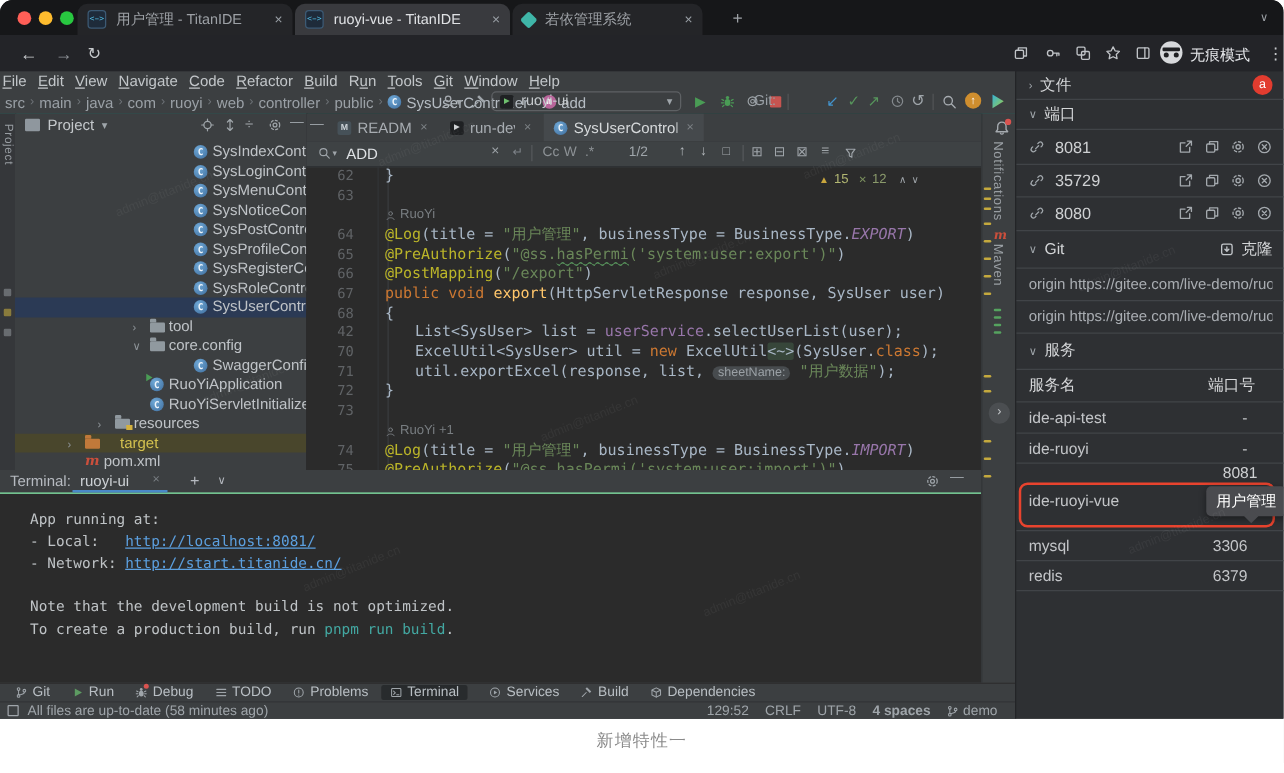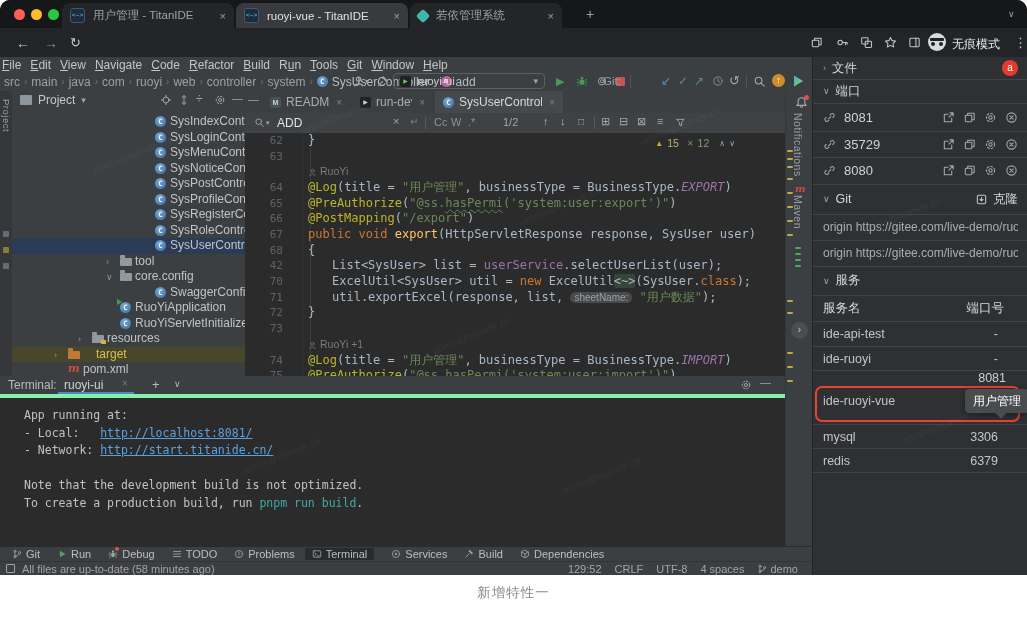--- a/index.html
+++ b/index.html
@@ -50,21 +50,21 @@
   .lnum{position:absolute;left:0;width:38px;text-align:right;color:#606366;font-size:11px}
   .tok-pl{color:#a9b7c6}.tok-ann{color:#bbb529}.tok-str{color:#6a8759}
   .tok-stru{color:#6a8759;text-decoration:underline wavy #538a57 1px;text-underline-offset:2px}
   .tok-kw{color:#cc7832}.tok-mth{color:#ffc66b}.tok-fld{color:#9876aa}
   .tok-cst{color:#9876aa;font-style:italic}
   .tok-fold{background:#37463a;color:#a9b7c6;border-radius:2px}
   .tok-hint{background:#474b4e;color:#9aa0a5;border-radius:7px;padding:0 4px;font-size:10px;font-family:"Liberation Sans",sans-serif}
   .inlay{color:#787d81;font-size:10.5px;font-family:"Liberation Sans",sans-serif}
   
   #terminal{position:absolute;left:0;top:319px;width:785px;height:170px;background:#2b2b2b}
-  #termhead{position:absolute;left:0;top:0;width:100%;height:18px;background:#3c3f41;border-bottom:4px solid #86efac;font-size:12px;color:#b6bac0}
+  #termhead{position:absolute;left:0;top:0;width:100%;height:18px;background:#3c3f41;border-bottom:1px solid #86efac;font-size:12px;color:#b6bac0}
   .tline{position:absolute;left:24px;font-family:"DejaVu Sans Mono",monospace;font-size:11.5px;white-space:pre;color:#bfc3c6}
   .tl-link{color:#5ca0e0;text-decoration:underline}
   .tl-cmd{color:#43a8a2}
   
   #toolrow{position:absolute;left:0;top:489px;width:812px;height:15px;background:#3c3f41;border-top:1px solid #2b2b2b;display:flex;align-items:center;padding-left:12px;box-sizing:border-box;font-size:11px;color:#b9bfc4}
   .twbtn{display:flex;align-items:center;margin-right:17px;gap:4px;position:relative}
   .twbtn.active{background:#282b2d;padding:0 7px;border-radius:2px;margin-left:-7px}
   #statusrow{position:absolute;left:0;top:504px;width:812px;height:14px;background:#3c3f41;border-top:1px solid #323537;font-size:11px;color:#9fa5aa;display:flex;align-items:center;padding:0 14px 0 6px;box-sizing:border-box}
   
   #rstrip{position:absolute;left:785px;top:91px;width:27px;height:455px;background:#3c3f41;border-left:1px solid #333638}
@@ -174,21 +174,21 @@
             <span>java</span>
             <span class="sep">›</span>
             <span>com</span>
             <span class="sep">›</span>
             <span>ruoyi</span>
             <span class="sep">›</span>
             <span>web</span>
             <span class="sep">›</span>
             <span>controller</span>
             <span class="sep">›</span>
-            <span>system</span>
+            <span>public</span>
             <span class="sep">›</span>
             <div class="cicon" style="margin-right: 4px;">C</div>
             <span style="color: rgb(181, 188, 195);">SysUserController</span>
             <span class="sep">›</span>
             <div class="micon" style="margin-right: 4px;">m</div>
             <span style="color: rgb(181, 188, 195);">add</span>
           </div>
         <div id="toolbar-right">
             <div class="ic" style="position: absolute; left: 352px; top: 3px; color: rgb(166, 171, 176);">
               <svg viewBox="0 0 14 14" width="13" height="13" fill="none" stroke="currentColor" stroke-width="1.15" stroke-linecap="round" stroke-linejoin="round">
@@ -555,21 +555,21 @@
           <div style="margin-left: auto; display: flex; gap: 13px; align-items: center;">
             <div style="display: flex; align-items: center; gap: 3px;">
               <span>129:52</span>
             </div>
             <div style="display: flex; align-items: center; gap: 3px;">
               <span>CRLF</span>
             </div>
             <div style="display: flex; align-items: center; gap: 3px;">
               <span>UTF-8</span>
             </div>
-            <div style="display: flex; align-items: center; gap: 3px;">
+            <div style="display: flex; align-items: center; gap: 3px; font-weight: bold;">
               <span>4 spaces</span>
             </div>
             <div style="display: flex; align-items: center; gap: 3px;">
               <div class="ic" style="color: rgb(159, 165, 170);">
                 <svg viewBox="0 0 14 14" width="10" height="10" fill="none" stroke="currentColor" stroke-width="1.15" stroke-linecap="round" stroke-linejoin="round">
                   <circle cx="4" cy="3.2" r="1.5"></circle>
                   <circle cx="4" cy="10.8" r="1.5"></circle>
                   <circle cx="10.5" cy="5" r="1.5"></circle>
                   <path d="M4 4.8v4.4M10.5 6.6c0 2.6-4.2 2.2-6.2 3.4"></path>
                 </svg>

